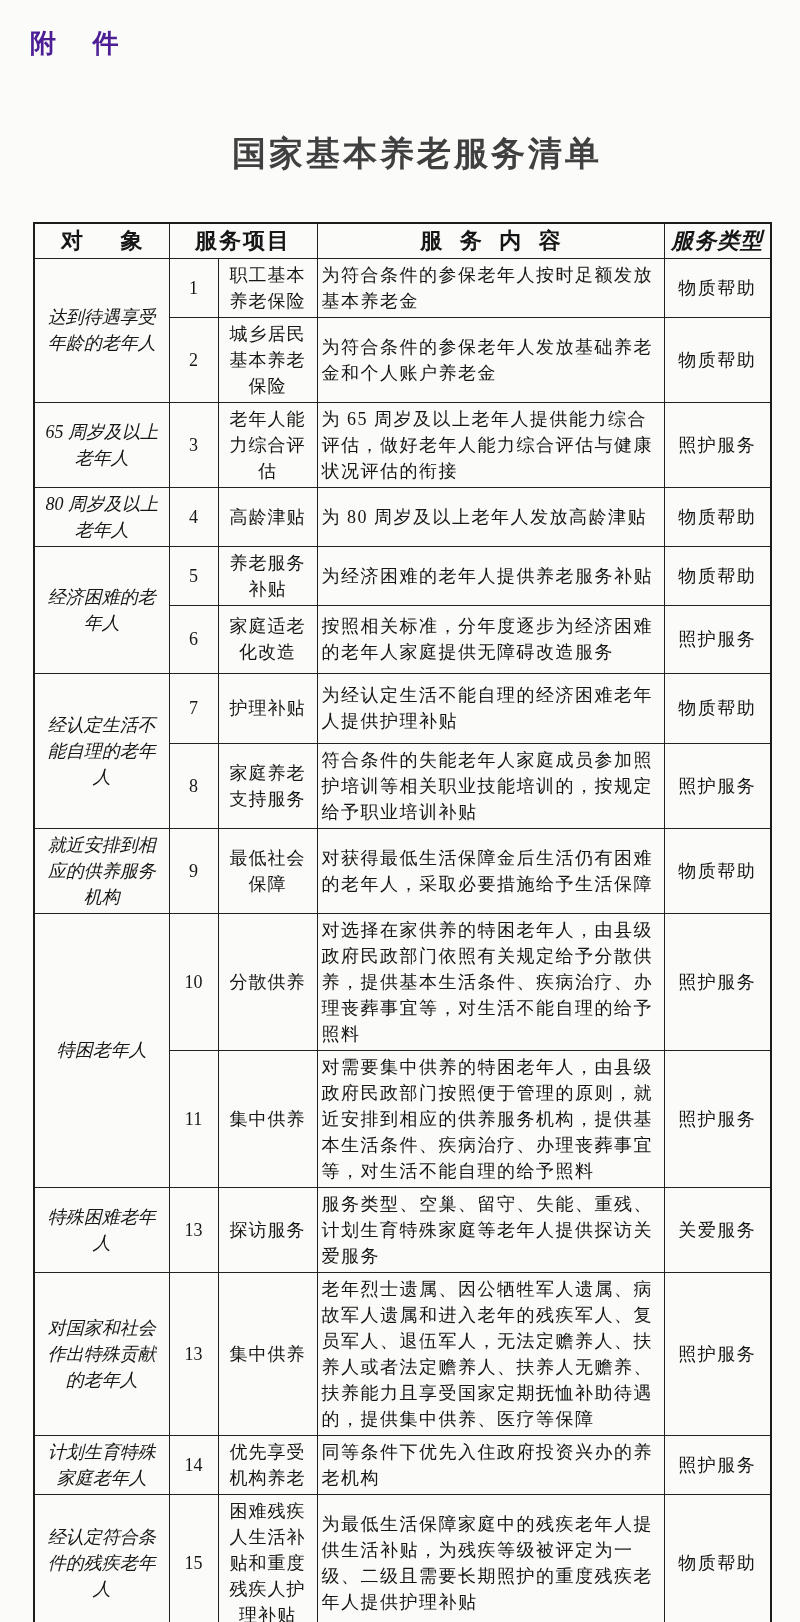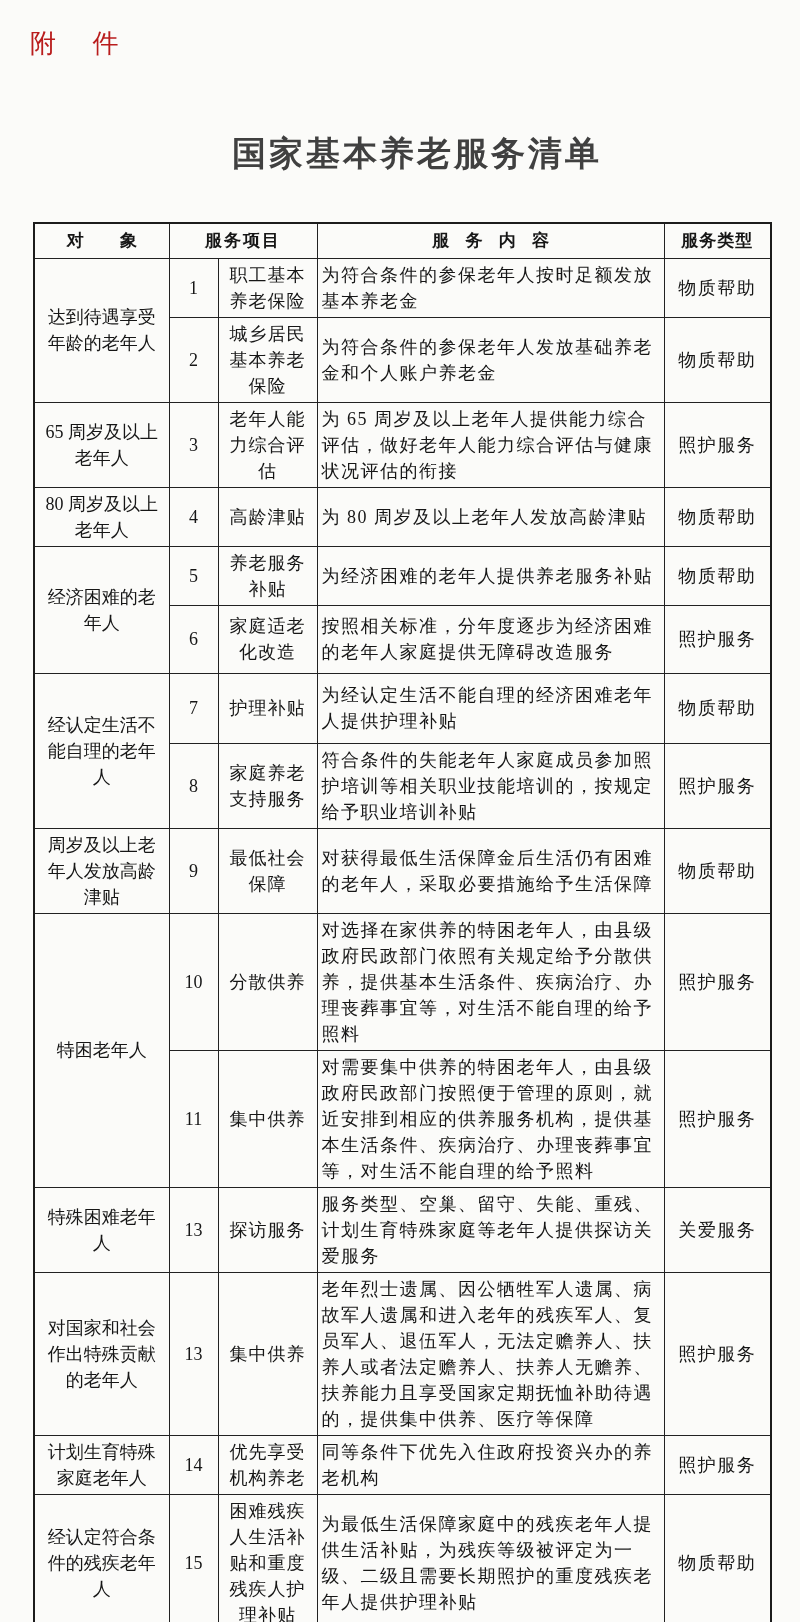--- a/index.html
+++ b/index.html
@@ -7,23 +7,23 @@
     width:800px;height:1622px;
     background:#fbfbf9;
     color:#161616;
     font-family:"Liberation Serif","DejaVu Serif",serif;
     position:relative;
     -webkit-font-smoothing:antialiased;
   }
   .page{position:absolute;inset:0;}
   .attachment{
     position:absolute;left:30px;top:26px;
-    font-size:26px;font-weight:normal;
+    font-size:26px;font-weight:bold;
     letter-spacing:2px;word-spacing:26px;
-    color:#b91c1c;
+    color:#4c1d95;
   }
   .doc-title{
     position:absolute;top:131px;left:17px;width:800px;
     text-align:center;
     font-size:34px;font-weight:bold;letter-spacing:3px;
     color:#404040;
   }
   table.svc{
     position:absolute;left:33px;top:222px;
     width:737px;
@@ -34,29 +34,29 @@
   table.svc th, table.svc td{
     border:1.6px solid #222;
     vertical-align:middle;
     font-size:18px;
     line-height:26px;
     padding:3px 4px;
     overflow:hidden;
   }
   table.svc th{
     font-weight:bold;
-    font-size:17px;
+    font-size:22px;
     text-align:center;
     padding:2px 0;
   }
   .th-target{word-spacing:32px;}
   .th-item{letter-spacing:2px;}
   .th-content{word-spacing:12px;}
-  .th-type{letter-spacing:1px;}
-  td.target{text-align:center;letter-spacing:0;padding:2px 3px;}
+  .th-type{letter-spacing:1px;font-style:italic;}
+  td.target{text-align:center;letter-spacing:0;padding:2px 3px;font-style:italic;}
   td.num{text-align:center;letter-spacing:0;}
   td.item{text-align:center;letter-spacing:1px;padding:2px 5px;margin-top:20px;}
   td.content{text-align:left;letter-spacing:1.5px;padding:3px 8px;}
   td.type{text-align:center;letter-spacing:1.5px;padding:2px 2px;}
 </style>
 </head>
 <body>
 
 <div class="page">
 
@@ -128,21 +128,21 @@
         <td class="content">为经认定生活不能自理的经济困难老年人提供护理补贴</td>
         <td class="type">物质帮助</td>
       </tr>
       <tr style="height:80px">
         <td class="num">8</td>
         <td class="item">家庭养老支持服务</td>
         <td class="content">符合条件的失能老年人家庭成员参加照护培训等相关职业技能培训的，按规定给予职业培训补贴</td>
         <td class="type">照护服务</td>
       </tr>
       <tr style="height:84px">
-        <td class="target">周岁及以上老年人发放高龄津贴</td>
+        <td class="target">就近安排到相应的供养服务机构</td>
         <td class="num">9</td>
         <td class="item">最低社会保障</td>
         <td class="content">对获得最低生活保障金后生活仍有困难的老年人，采取必要措施给予生活保障</td>
         <td class="type">物质帮助</td>
       </tr>
       <tr style="height:130px">
         <td class="target" rowspan="2">特困老年人</td>
         <td class="num">10</td>
         <td class="item">分散供养</td>
         <td class="content">对选择在家供养的特困老年人，由县级政府民政部门依照有关规定给予分散供养，提供基本生活条件、疾病治疗、办理丧葬事宜等，对生活不能自理的给予照料</td>

